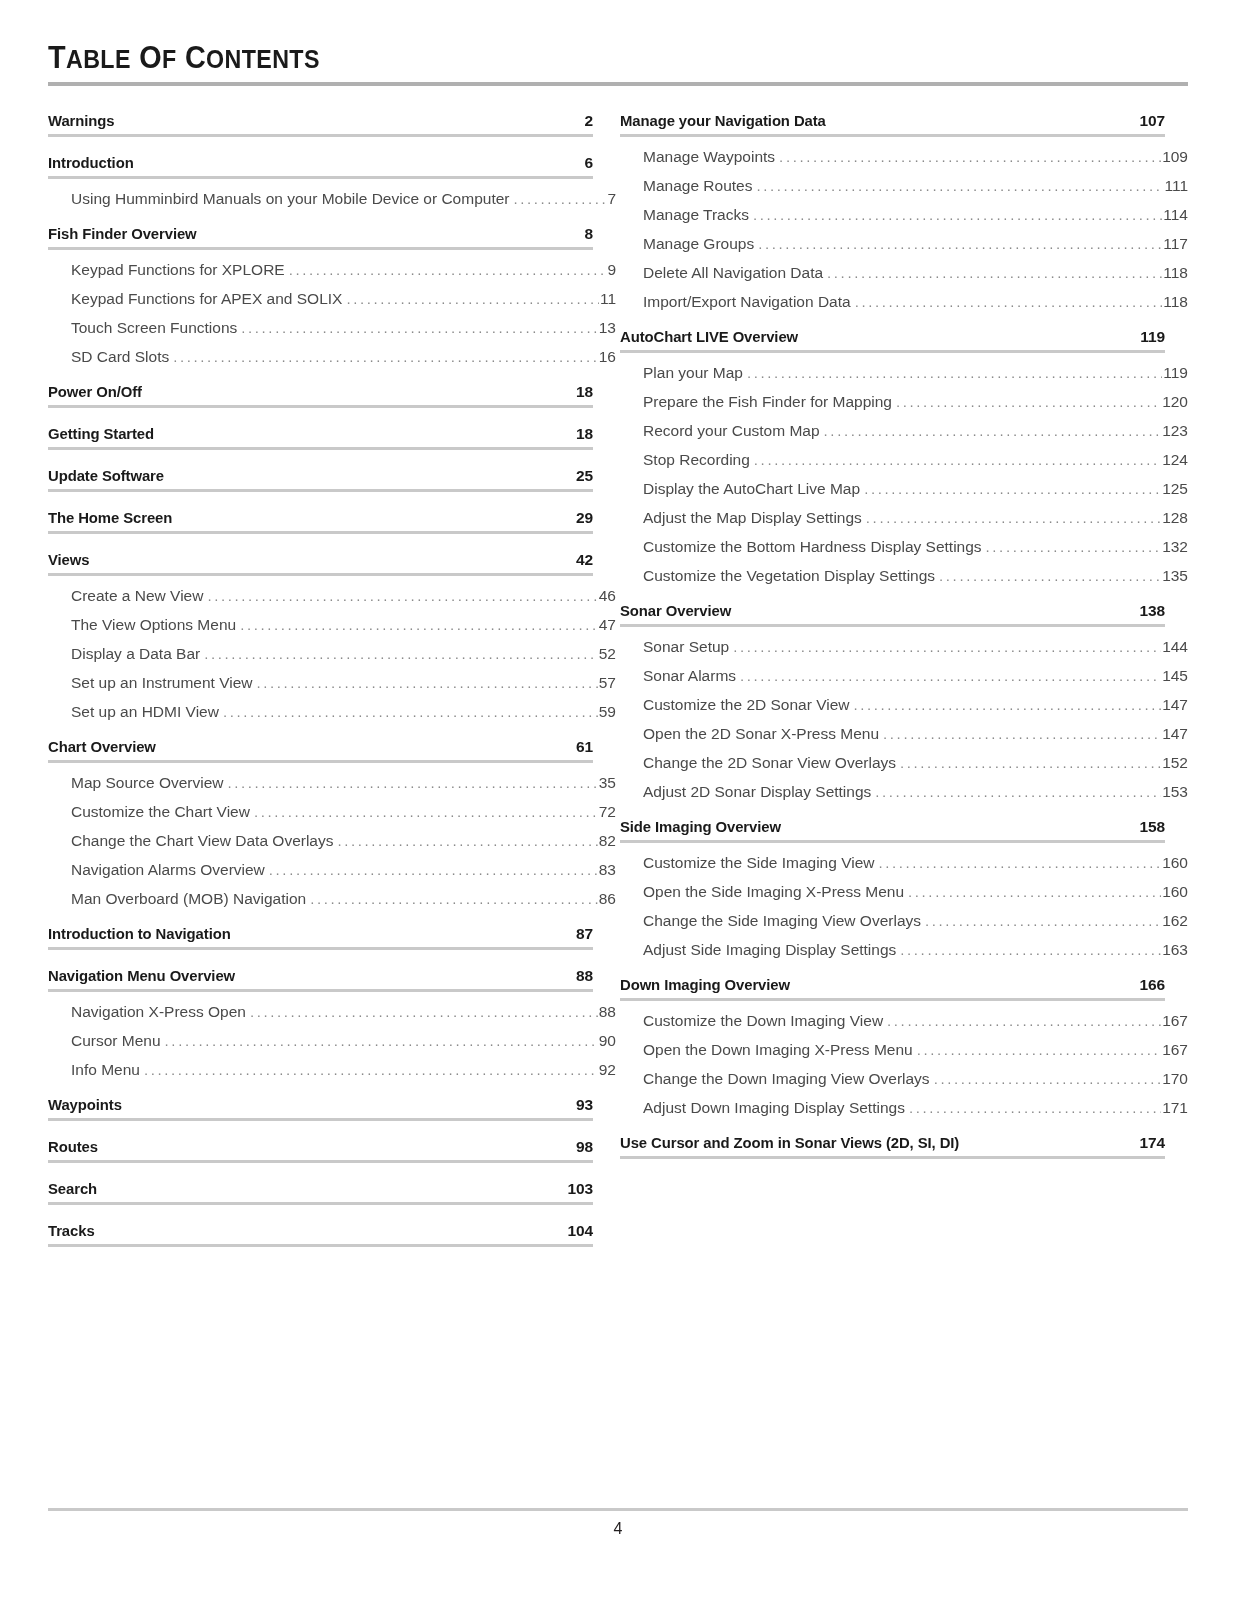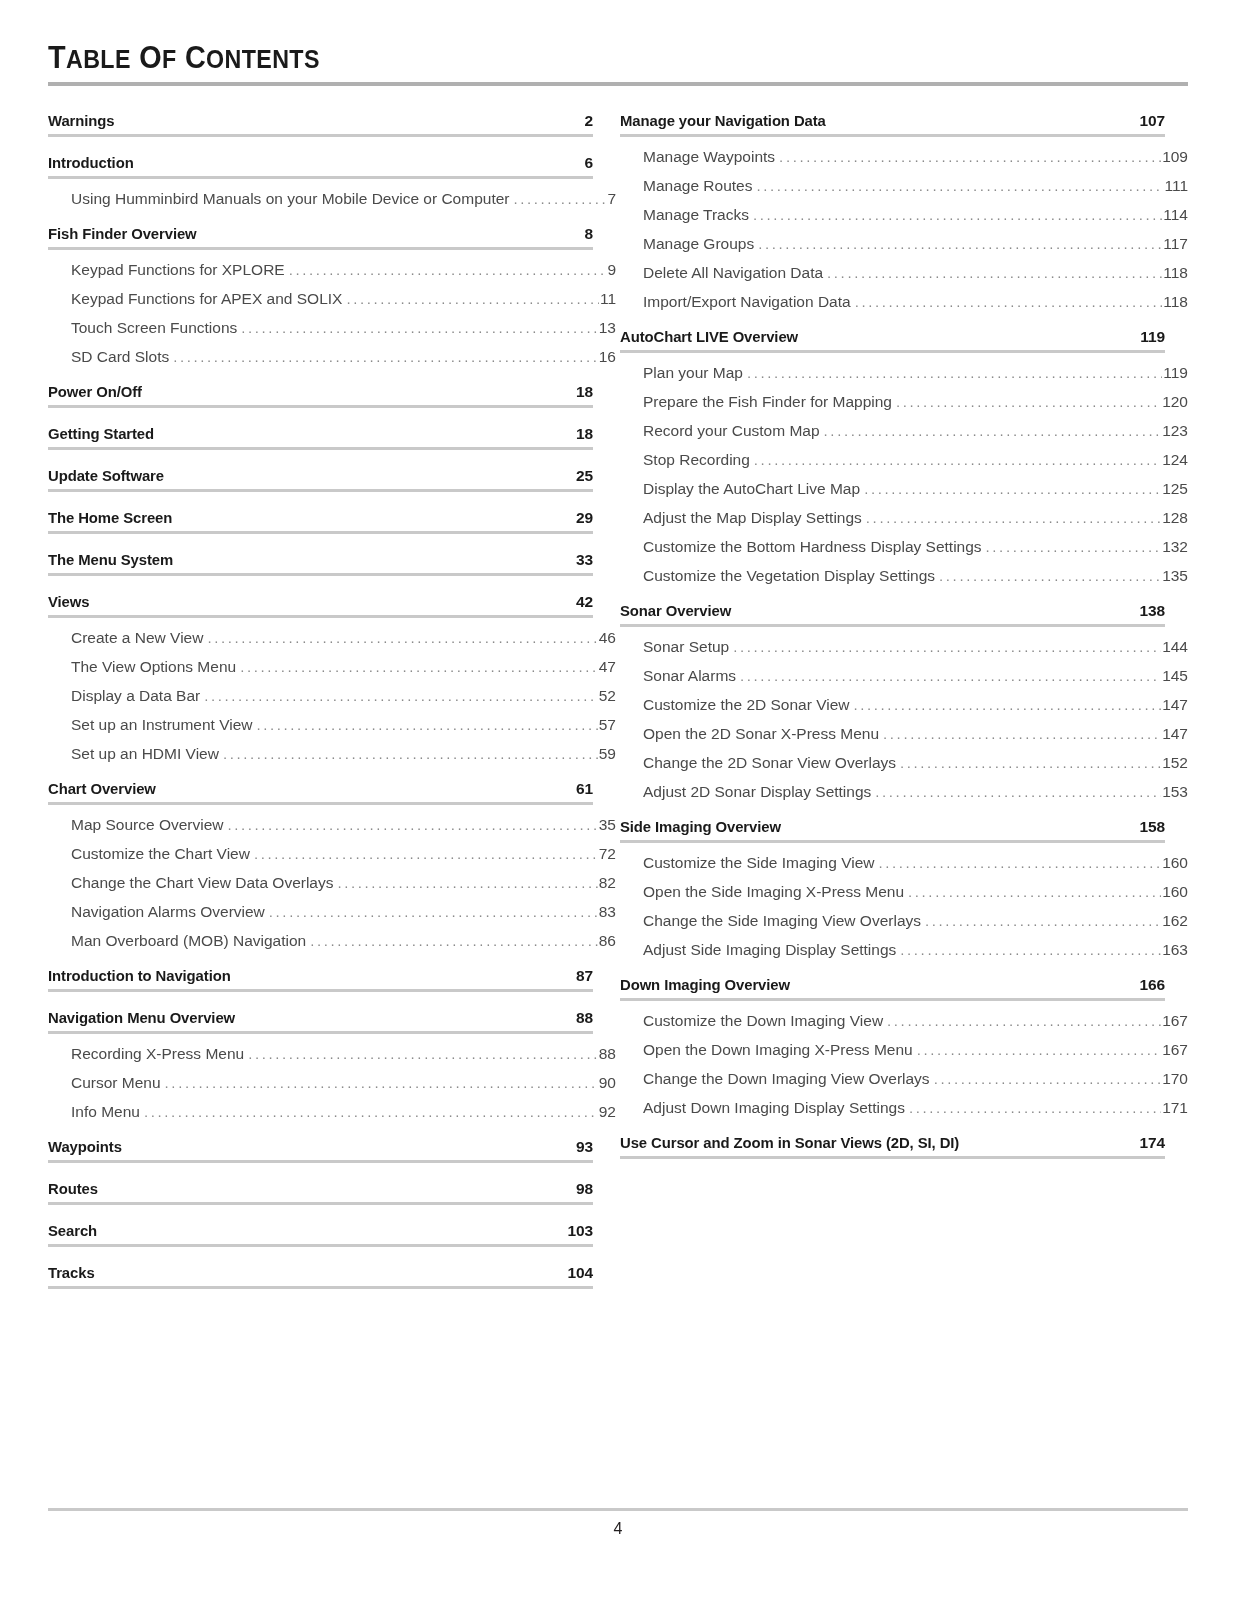--- a/index.html
+++ b/index.html
@@ -234,27 +234,20 @@
         </div>
         <div class="entry entry-l1">
           <div class="row">
             <span class="label">The Home Screen</span>
             <span class="pg">29</span>
           </div>
           <div class="rule"></div>
         </div>
         <div class="entry entry-l1">
           <div class="row">
-            <span class="label">The Menu System</span>
-            <span class="pg">33</span>
-          </div>
-          <div class="rule"></div>
-        </div>
-        <div class="entry entry-l1">
-          <div class="row">
             <span class="label">Views</span>
             <span class="pg">42</span>
           </div>
           <div class="rule"></div>
         </div>
         <div class="entry entry-l2">
           <span class="label">Create a New View</span>
           <span class="leader">.........................................................................................</span>
           <span class="pg">46</span>
         </div>
@@ -318,21 +311,21 @@
           <div class="rule"></div>
         </div>
         <div class="entry entry-l1">
           <div class="row">
             <span class="label">Navigation Menu Overview</span>
             <span class="pg">88</span>
           </div>
           <div class="rule"></div>
         </div>
         <div class="entry entry-l2">
-          <span class="label">Recording X-Press Menu</span>
+          <span class="label">Navigation X-Press Open</span>
           <span class="leader">.........................................................................................</span>
           <span class="pg">88</span>
         </div>
         <div class="entry entry-l2">
           <span class="label">Cursor Menu</span>
           <span class="leader">.........................................................................................</span>
           <span class="pg">90</span>
         </div>
         <div class="entry entry-l2">
           <span class="label">Info Menu</span>

